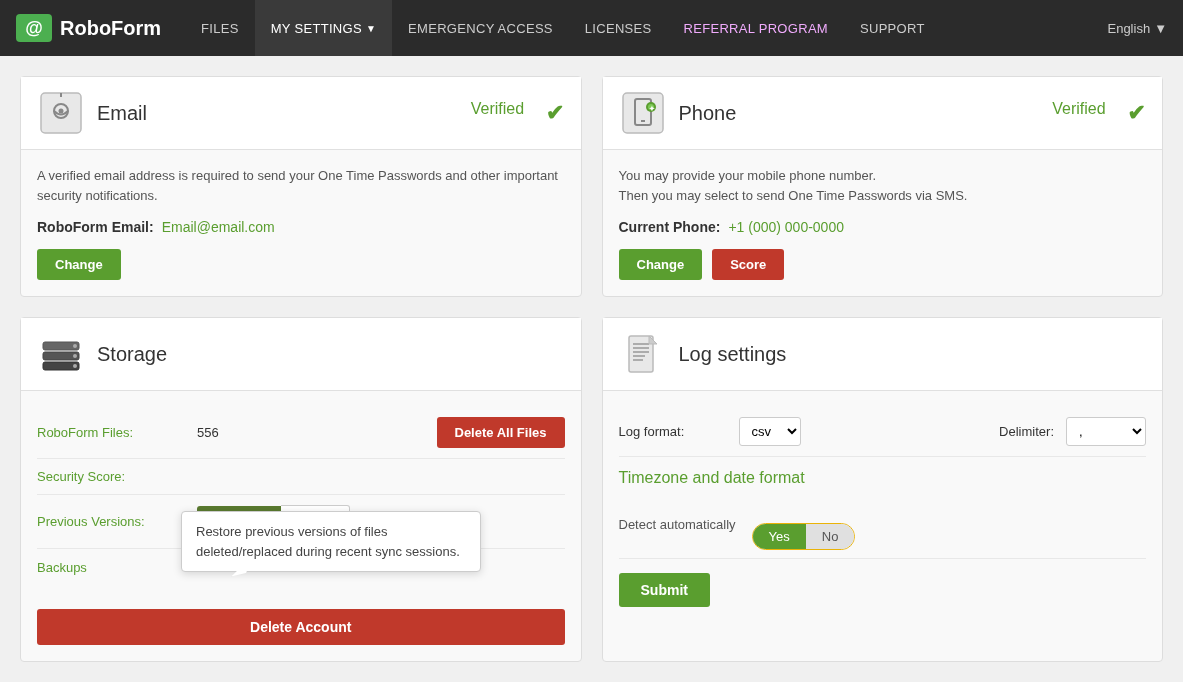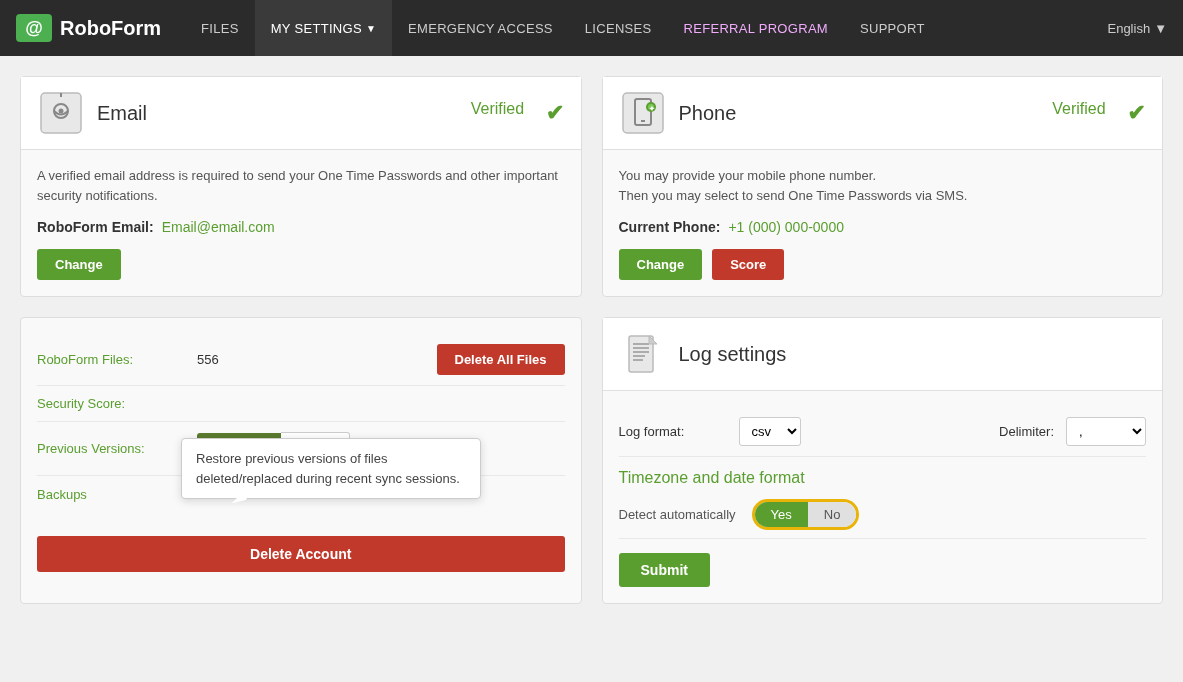--- a/index.html
+++ b/index.html
@@ -355,23 +355,24 @@
       display: flex;
       align-items: center;
       gap: 16px;
     }
     .detect-label {
       font-size: 13px;
       color: #555;
     }
     .toggle-group {
       display: flex;
-      border: 3px solid #eab308;
+      border: 1px solid #eab308;
       border-radius: 20px;
       overflow: hidden;
+      margin-top: 24px;
     }
     .toggle-btn {
       padding: 5px 16px;
       font-size: 13px;
       border: none;
       cursor: pointer;
       background: #e0e0e0;
       color: #555;
     }
     .toggle-btn.active {
@@ -483,20 +484,35 @@
           <button class="btn btn-red">Score</button>
         </div>
       </div>
     </div>
 
   </div>
 
   <div class="row">
 
     <div class="card">
+      <div class="card-header">
+        <div class="card-title-group">
+          <div class="card-icon">
+            <svg width="44" height="44" viewBox="0 0 44 44">
+              <rect x="4" y="10" width="36" height="8" rx="2" fill="#666" stroke="#555" stroke-width="1"></rect>
+              <rect x="4" y="20" width="36" height="8" rx="2" fill="#555" stroke="#444" stroke-width="1"></rect>
+              <rect x="4" y="30" width="36" height="8" rx="2" fill="#444" stroke="#333" stroke-width="1"></rect>
+              <circle cx="36" cy="14" r="2" fill="#aaa"></circle>
+              <circle cx="36" cy="24" r="2" fill="#aaa"></circle>
+              <circle cx="36" cy="34" r="2" fill="#aaa"></circle>
+            </svg>
+          </div>
+          <span class="card-title">Storage</span>
+        </div>
+      </div>
       <div class="storage-body">
 
         <div class="storage-row">
           <span class="storage-label">RoboForm Files:</span>
           <span class="storage-value">556</span>
           <div class="storage-action">
             <button class="btn-delete-files">Delete All Files</button>
           </div>
         </div>
 

